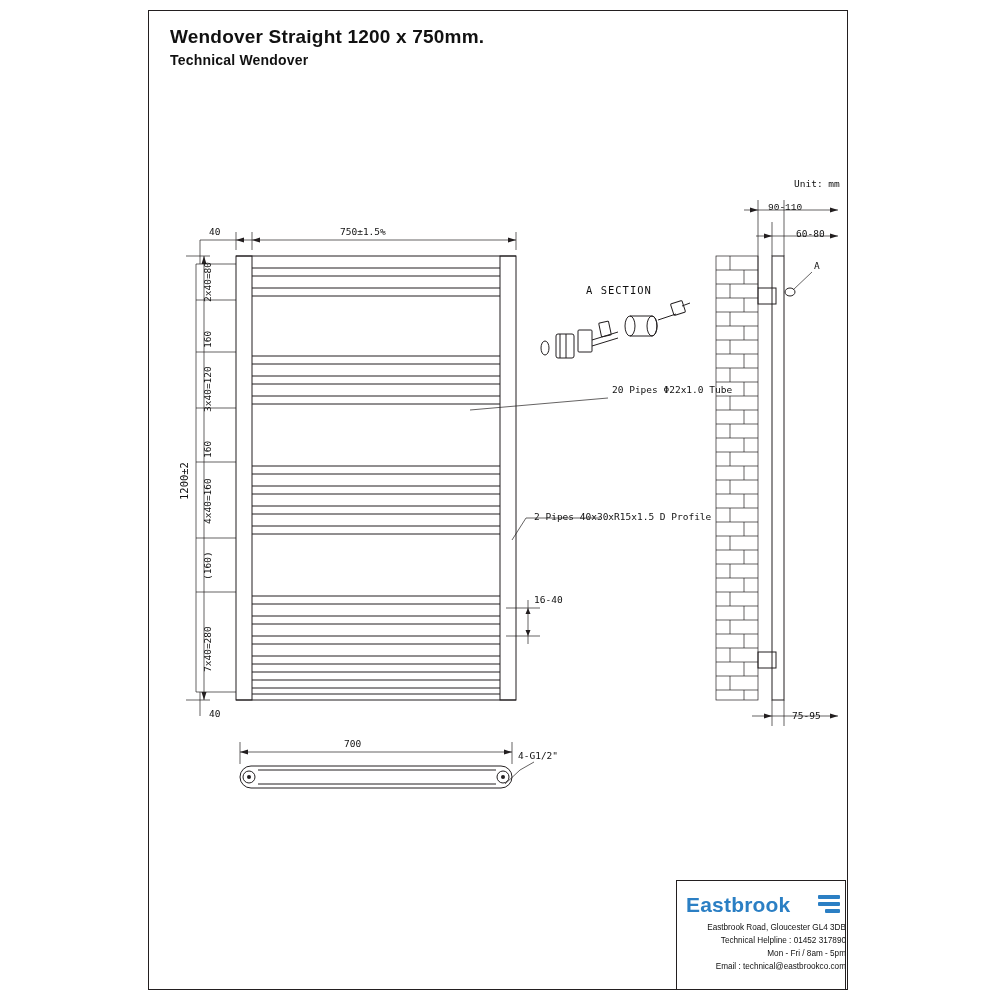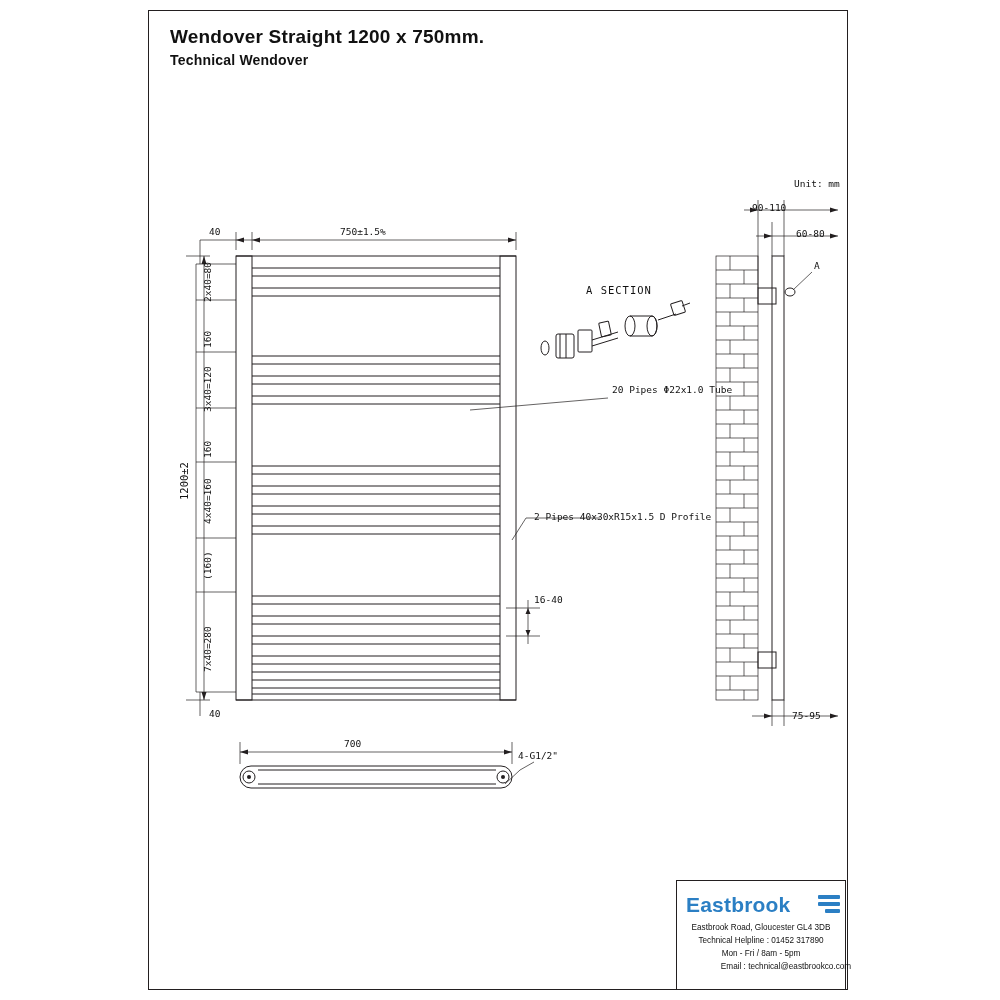--- a/index.html
+++ b/index.html
@@ -17,22 +17,22 @@
   .fill{fill:#231f20;stroke:none;}
   .wall{stroke:#231f20;stroke-width:.7;fill:none;}
   
   .footer{position:absolute;left:676px;top:880px;width:170px;height:110px;border:1px solid #231f20;box-sizing:border-box;background:#fff;}
   .brand{position:absolute;left:686px;top:893px;font-size:21px;font-weight:bold;color:#2b7fc4;letter-spacing:.2px;}
   .brandmark{position:absolute;left:818px;top:895px;width:22px;height:20px;}
   .brandmark i{display:block;background:#2b7fc4;height:4px;margin-bottom:3px;border-radius:1px;}
   .brandmark i:nth-child(1){width:22px;}
   .brandmark i:nth-child(2){width:22px;}
   .brandmark i:nth-child(3){width:15px;margin-left:7px;}
-  .faddr{position:absolute;left:676px;width:170px;text-align:center;font-size:8.2px;color:#111;}
-  .a1{top:923px;} .a2{top:936px;} .a3{top:949px;} .a4{top:962px;padding-left:25px;}
+  .faddr{position:absolute;left:676px;width:170px;text-align:right;font-size:8.2px;color:#111;}
+  .a1{top:923px;} .a2{top:936px;} .a3{top:949px;} .a4{top:962px;}
 </style>
 </head>
 <body>
 
 <div id="sheet">
 
   <div class="frame"></div>
 
   <div class="title-main">Wendover Straight 1200 x 750mm.</div>
   <div class="title-sub">Technical Wendover</div>
@@ -278,21 +278,21 @@
   <div class="lbl rot" style="left:202px;top:580px;">(160)</div>
   <div class="lbl rot" style="left:202px;top:672px;">7x40=280</div>
 
   <div class="lbl" style="left:534px;top:584px;margin-top:10px;">16-40</div>
 
   <div class="lbl big" style="left:586px;top:284px;letter-spacing:1px;">A SECTION</div>
   <div class="lbl" style="left:612px;top:384px;">20 Pipes Φ22x1.0 Tube</div>
   <div class="lbl" style="left:534px;top:511px;">2 Pipes 40x30xR15x1.5 D Profile</div>
 
   <div class="lbl" style="left:794px;top:178px;">Unit: mm</div>
-  <div class="lbl" style="left:752px;top:202px;">90-110</div>
+  <div class="lbl" style="left:768px;top:202px;font-family:Liberation Mono, monospace;">90-110</div>
   <div class="lbl" style="left:796px;top:228px;">60-80</div>
   <div class="lbl" style="left:814px;top:260px;">A</div>
   <div class="lbl" style="left:792px;top:710px;">75-95</div>
 
   <div class="lbl" style="left:344px;top:738px;">700</div>
   <div class="lbl" style="left:518px;top:750px;">4-G1/2"</div>
 
   <div class="footer"></div>
   <div class="brand">Eastbrook</div>
   <div class="brandmark">

